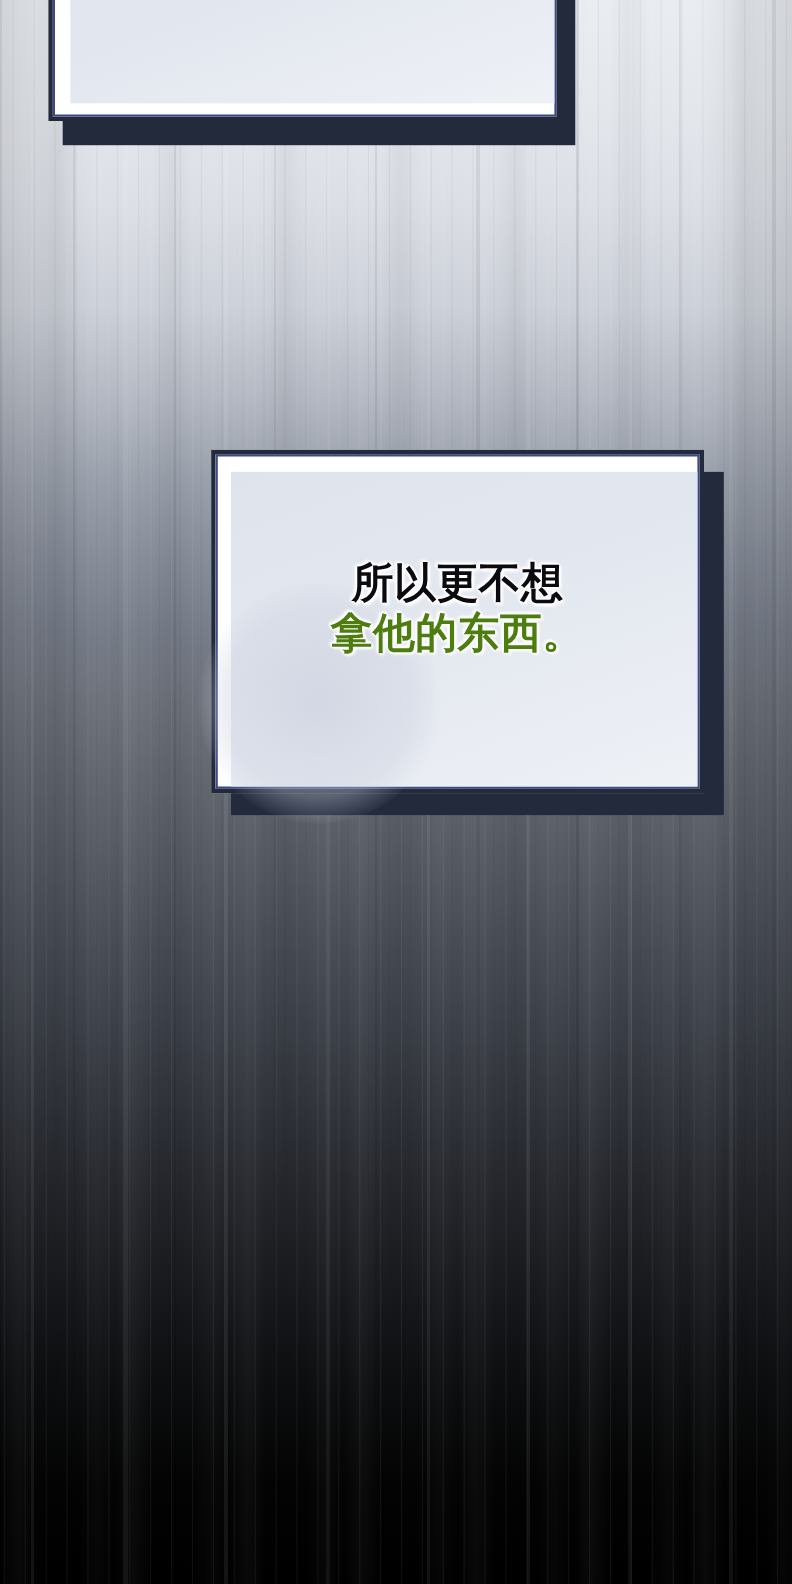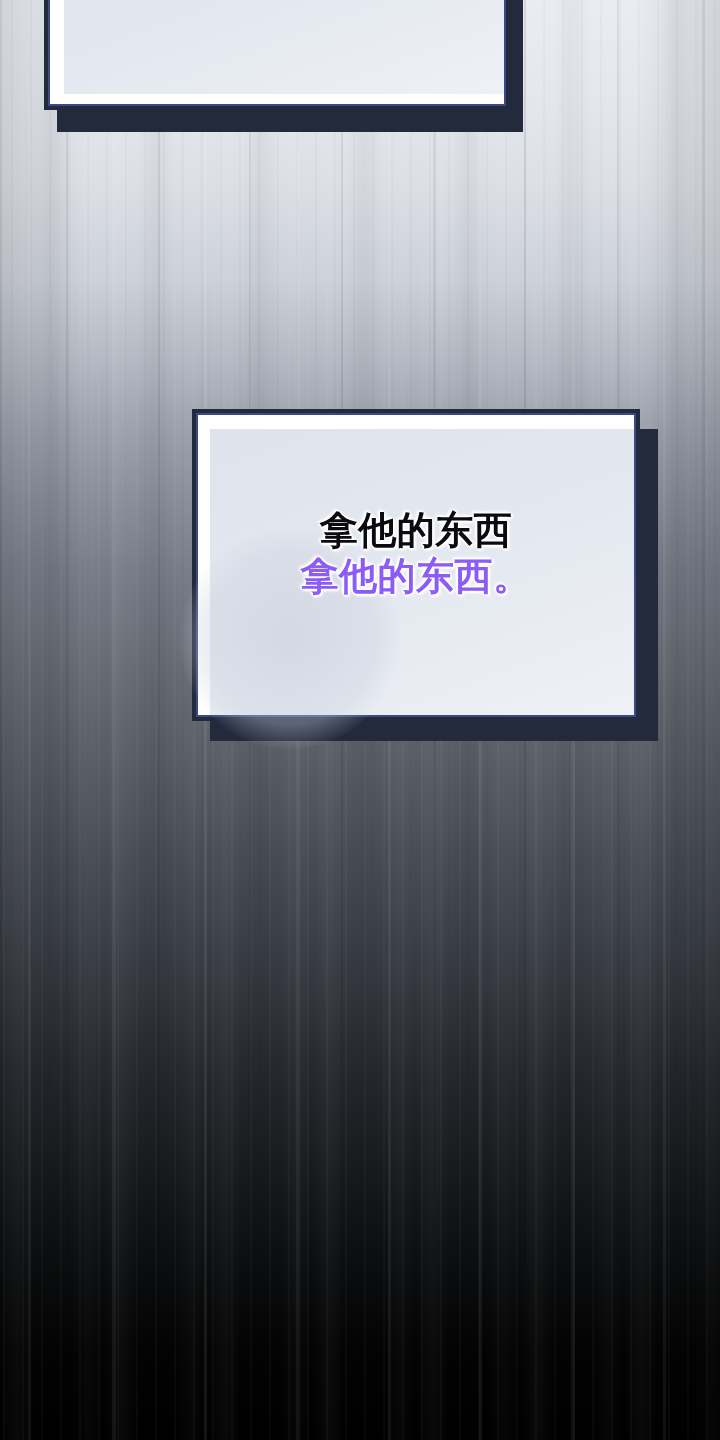--- a/index.html
+++ b/index.html
@@ -158,21 +158,21 @@
       0 0 3px #ffffff,
       0 0 3px #ffffff,
       1.5px 0 2px #ffffff,
       -1.5px 0 2px #ffffff,
       0 1.5px 2px #ffffff,
       0 -1.5px 2px #ffffff,
       2px 2px 3px #ffffff,
       -2px -2px 3px #ffffff;
   }
   .line-1 { color: #0a0a0f; }
-  .line-2 { color: #8b5cf6; font-family: Liberation Serif, serif; }
+  .line-2 { color: #4d7c0f; font-family: Liberation Serif, serif; }
 </style>
 </head>
 <body>
 
 <div id="page">
 
   <div class="bg-base"></div>
   <div class="bg-streaks-a"></div>
   <div class="bg-streaks-b"></div>
   <div class="bg-streaks-c"></div>
@@ -191,18 +191,18 @@
 
   <div class="bubble" style="left:192px; top:409px; width:448px; height:312px;
               border:4px solid #232a3c;
               box-shadow: inset 0 0 0 2px #3b4a86;">
 
     <div class="bubble-inner" style="left:14px; top:16px; right:2px; bottom:2px;">
       <div class="bubble-blob" style="left:-30px; top:100px; width:220px; height:220px;"></div>
     </div>
 
     <div class="bubble-text" style="top:94px; font-size:38px;">
-      <span class="line line-1">拿他的东西</span>
+      <span class="line line-1">所以更不想</span>
       <span class="line line-2">拿他的东西。</span>
     </div>
   </div>
 
 </div>
 
 </body></html>

